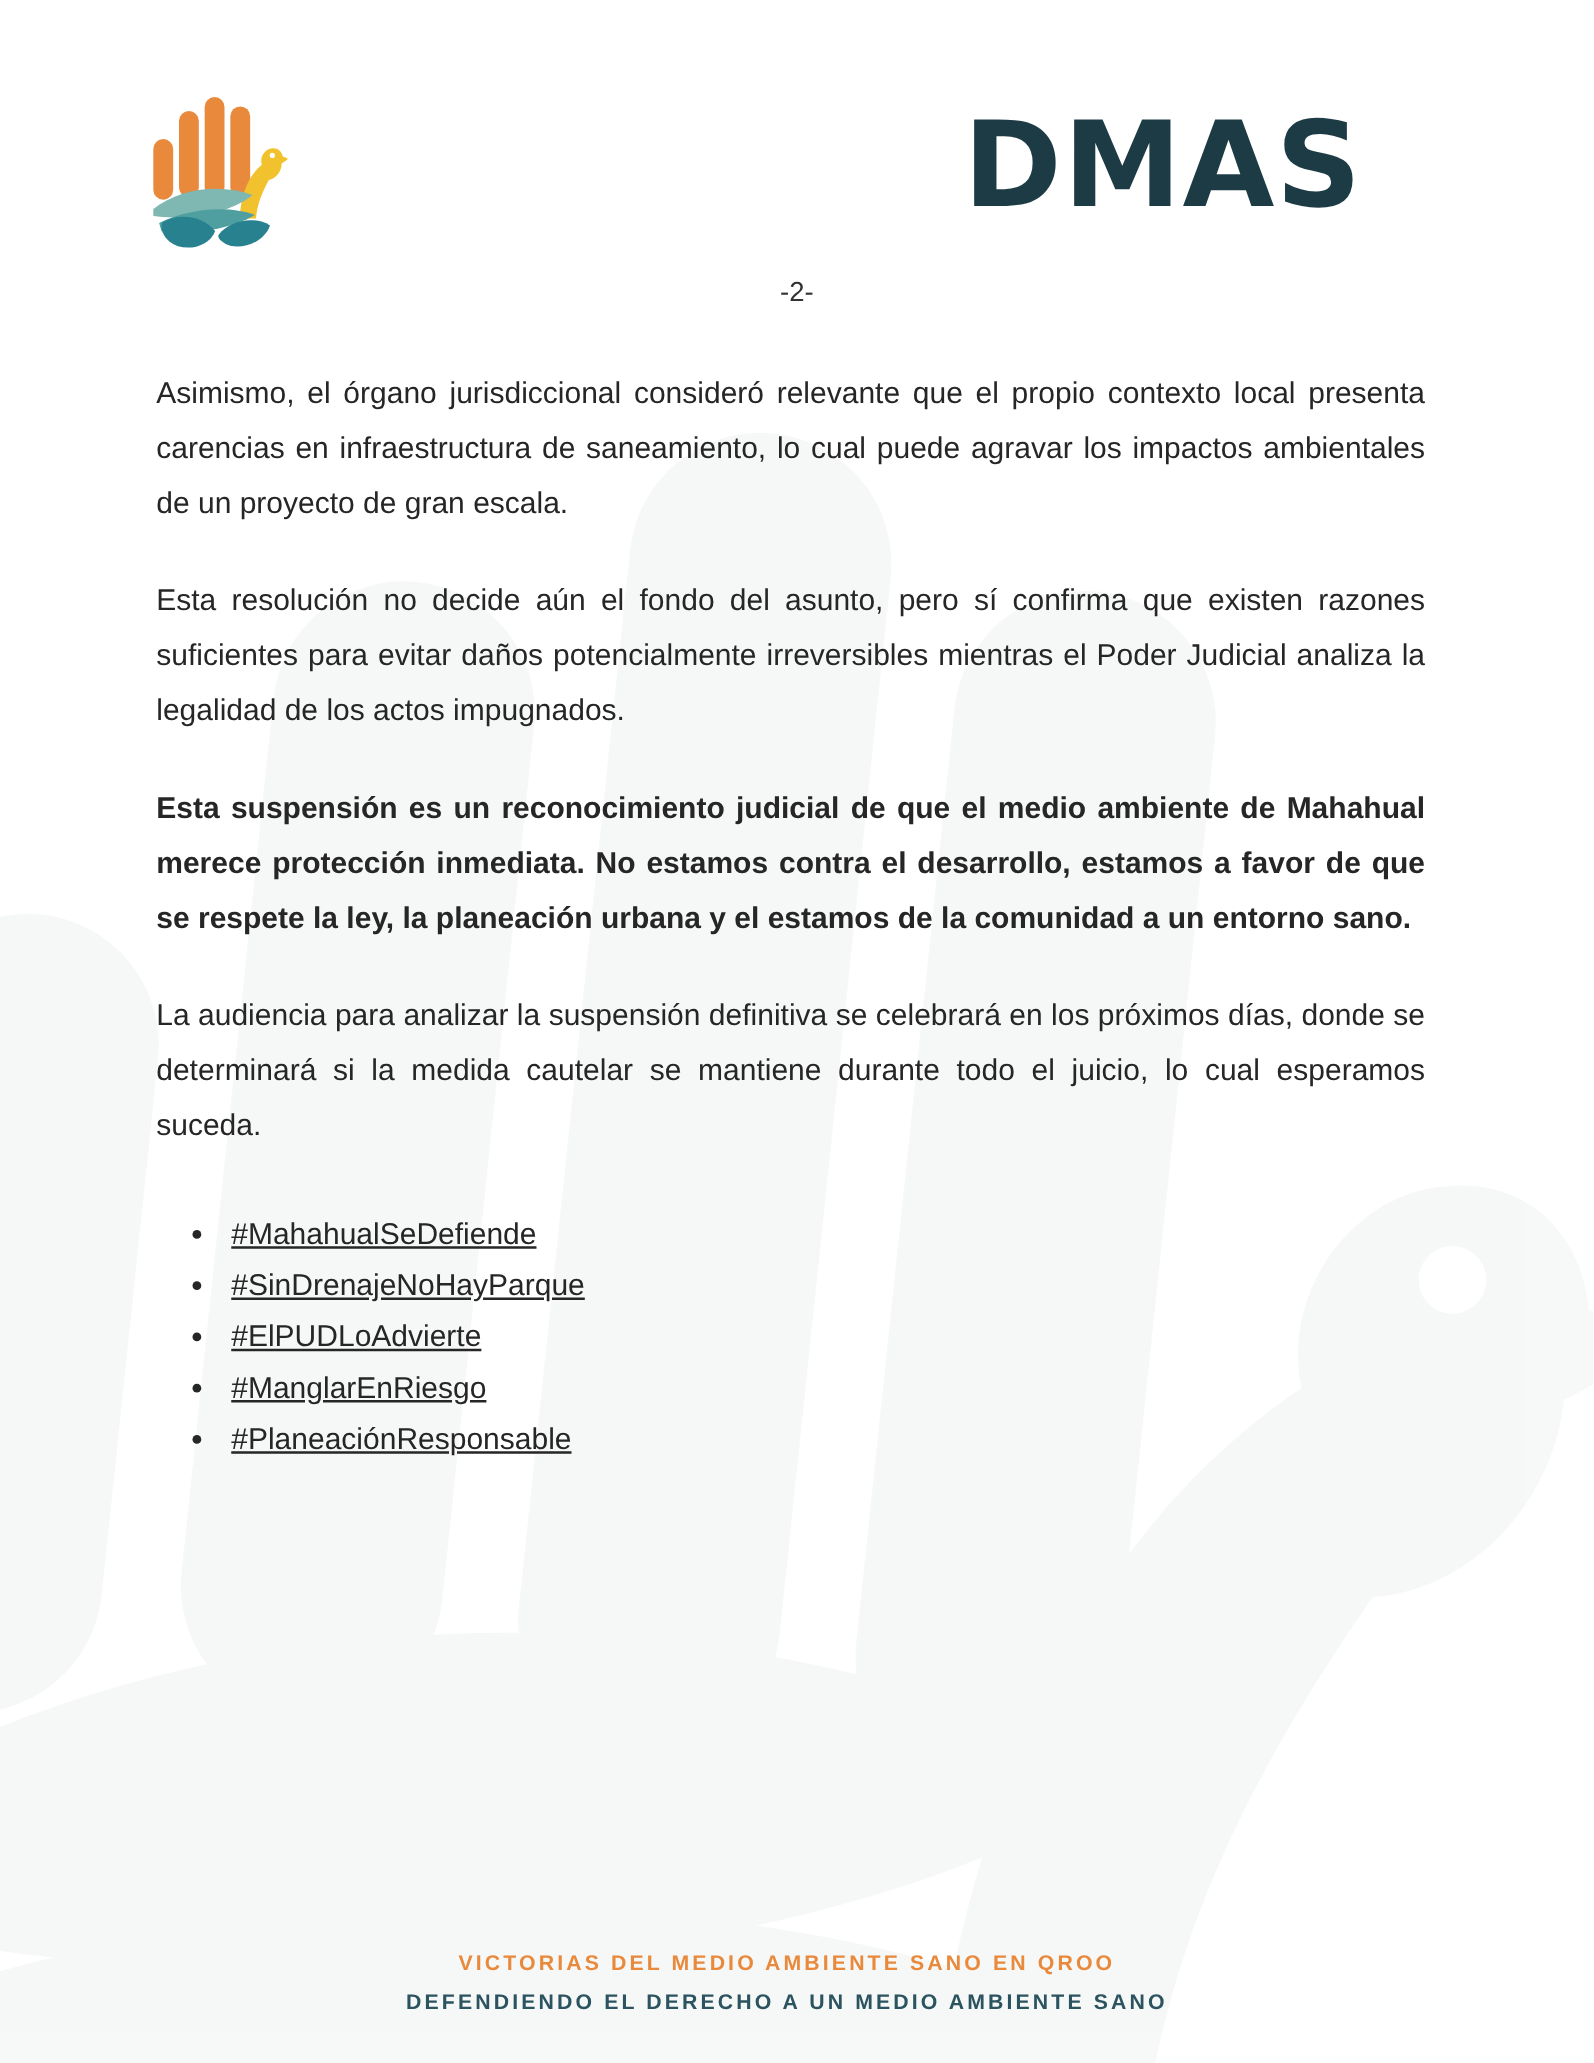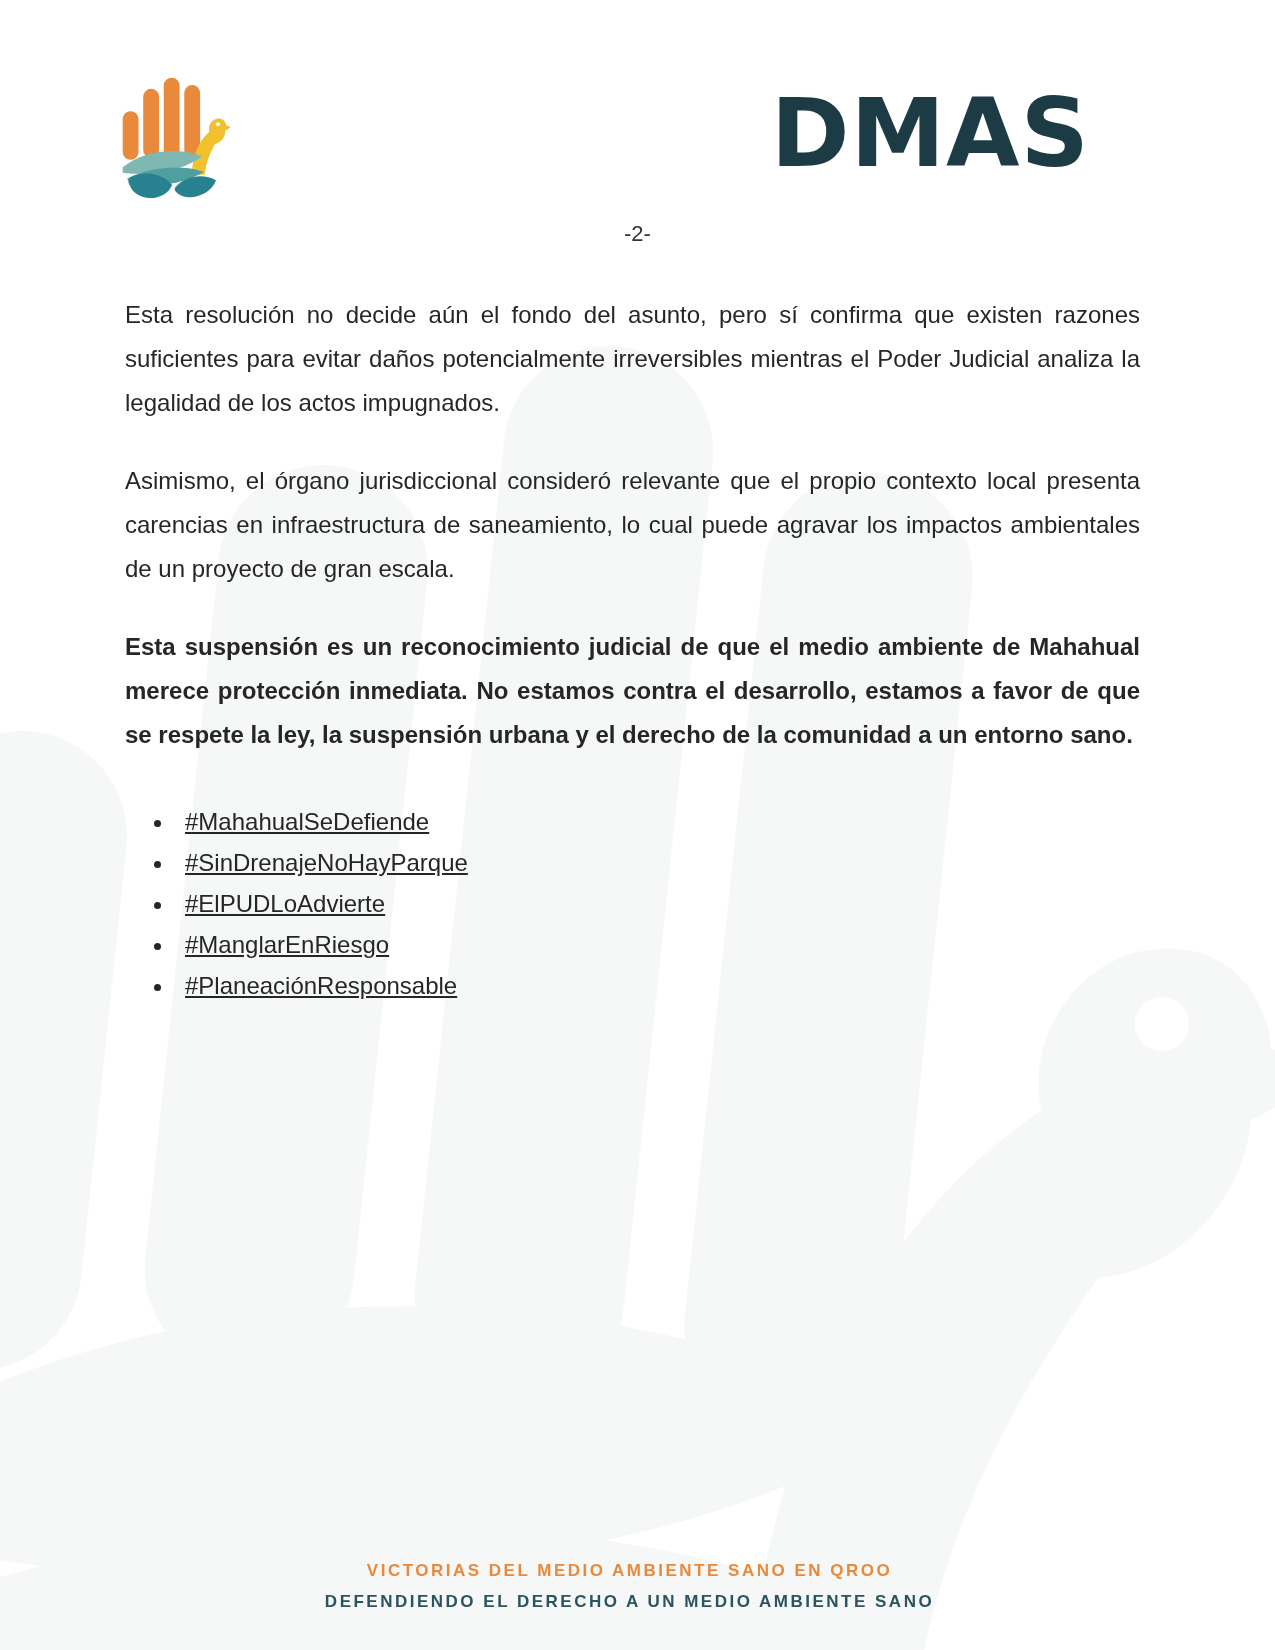--- a/index.html
+++ b/index.html
@@ -117,23 +117,24 @@
   <header class="header">
     <svg class="logo logo-colors" viewBox="0 0 120 140">
       <use href="#logo-shape"></use>
     </svg>
     <div class="wordmark">DMAS</div>
   </header>
 
   <div class="pagenum">-2-</div>
 
   <main class="content">
+    <p>Asimismo, el órgano jurisdiccional consideró relevante que el propio contexto local presenta carencias en infraestructura de saneamiento, lo cual puede agravar los impactos ambientales de un proyecto de gran escala.</p>
     <p>Esta resolución no decide aún el fondo del asunto, pero sí confirma que existen razones suficientes para evitar daños potencialmente irreversibles mientras el Poder Judicial analiza la legalidad de los actos impugnados.</p>
-    <p>Asimismo, el órgano jurisdiccional consideró relevante que el propio contexto local presenta carencias en infraestructura de saneamiento, lo cual puede agravar los impactos ambientales de un proyecto de gran escala.</p>
-    <p class="bold">Esta suspensión es un reconocimiento judicial de que el medio ambiente de Mahahual merece protección inmediata. No estamos contra el desarrollo, estamos a favor de que se respete la ley, la suspensión urbana y el derecho de la comunidad a un entorno sano.</p>
+    <p class="bold">Esta suspensión es un reconocimiento judicial de que el medio ambiente de Mahahual merece protección inmediata. No estamos contra el desarrollo, estamos a favor de que se respete la ley, la planeación urbana y el estamos de la comunidad a un entorno sano.</p>
+    <p>La audiencia para analizar la suspensión definitiva se celebrará en los próximos días, donde se determinará si la medida cautelar se mantiene durante todo el juicio, lo cual esperamos suceda.</p>
 
     <ul class="hashtags">
       <li>#MahahualSeDefiende</li>
       <li>#SinDrenajeNoHayParque</li>
       <li>#ElPUDLoAdvierte</li>
       <li>#ManglarEnRiesgo</li>
       <li>#PlaneaciónResponsable</li>
     </ul>
   </main>
 

